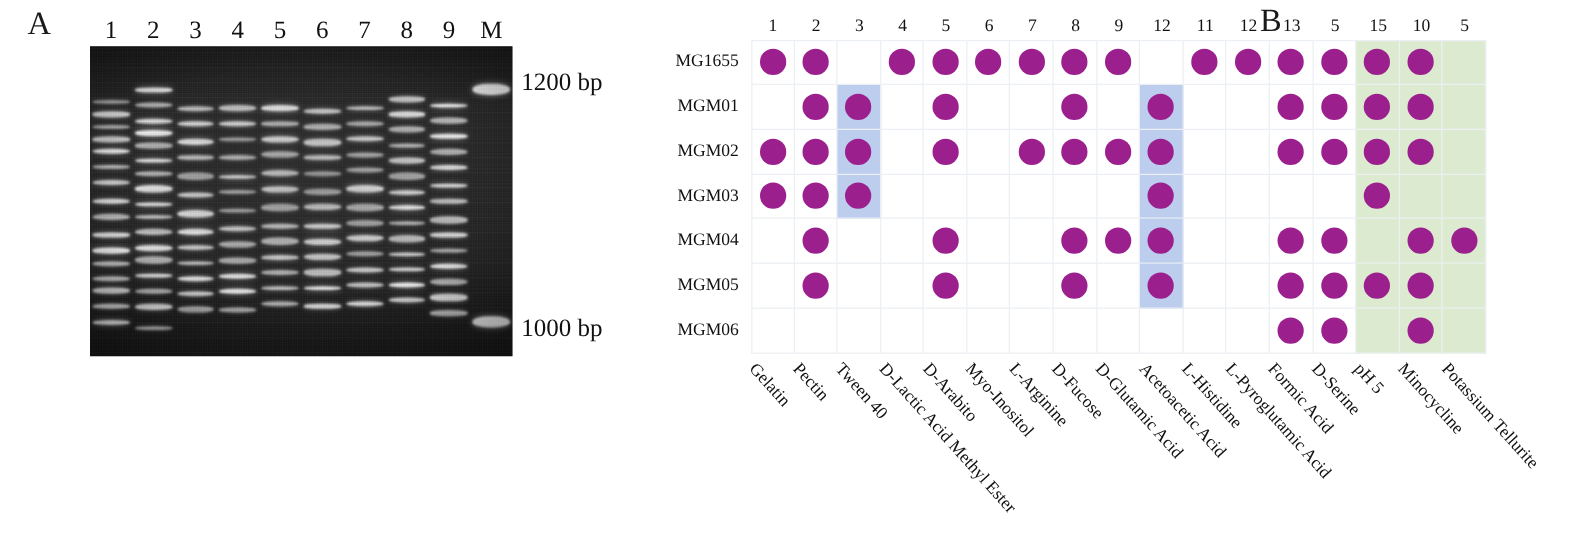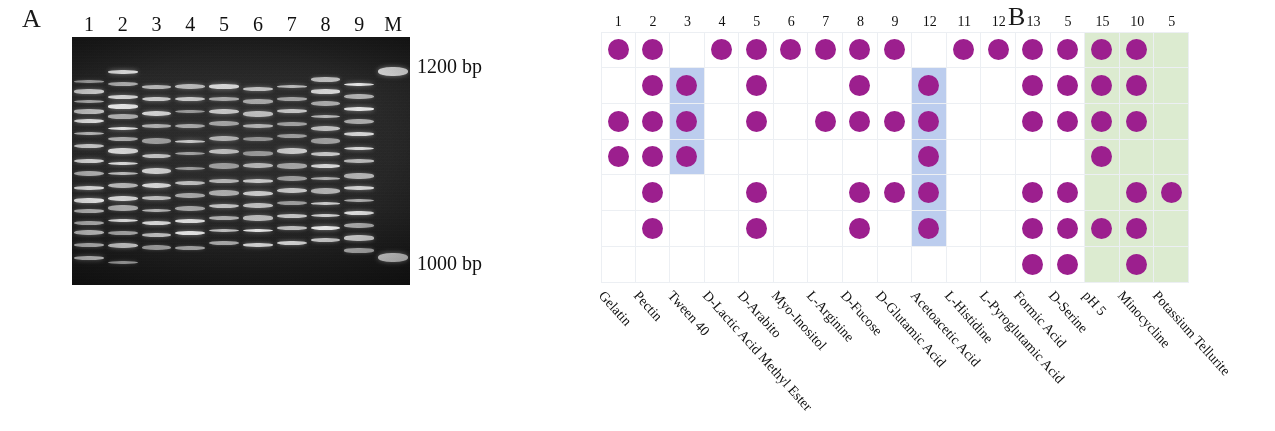--- a/index.html
+++ b/index.html
@@ -542,20 +542,29 @@
             <span class="dot" style="background: rgb(156, 31, 142);"></span>
           </div>
           <div class="cell" style="background: rgb(220, 235, 208);"></div>
           <div class="cell" style="background: rgb(220, 235, 208);">
             <span class="dot" style="background: rgb(156, 31, 142);"></span>
           </div>
           <div class="cell" style="background: rgb(220, 235, 208);"></div>
         </div>
     </div>
 
+    <div id="row-labels">
+        <div class="row-label">MG1655</div>
+        <div class="row-label">MGM01</div>
+        <div class="row-label">MGM02</div>
+        <div class="row-label">MGM03</div>
+        <div class="row-label">MGM04</div>
+        <div class="row-label">MGM05</div>
+        <div class="row-label">MGM06</div>
+      </div>
     <div id="x-labels">
         <div class="x-label" style="left: 6.22588px; top: 2px;">Gelatin</div>
         <div class="x-label" style="left: 40.8141px; top: 2px;">Pectin</div>
         <div class="x-label" style="left: 75.4024px; top: 2px;">Tween 40</div>
         <div class="x-label" style="left: 109.991px; top: 2px;">D-Lactic Acid Methyl Ester</div>
         <div class="x-label" style="left: 144.579px; top: 2px;">D-Arabito</div>
         <div class="x-label" style="left: 179.167px; top: 2px;">Myo-Inositol</div>
         <div class="x-label" style="left: 213.755px; top: 2px;">L-Arginine</div>
         <div class="x-label" style="left: 248.344px; top: 2px;">D-Fucose</div>
         <div class="x-label" style="left: 282.932px; top: 2px;">D-Glutamic Acid</div>

